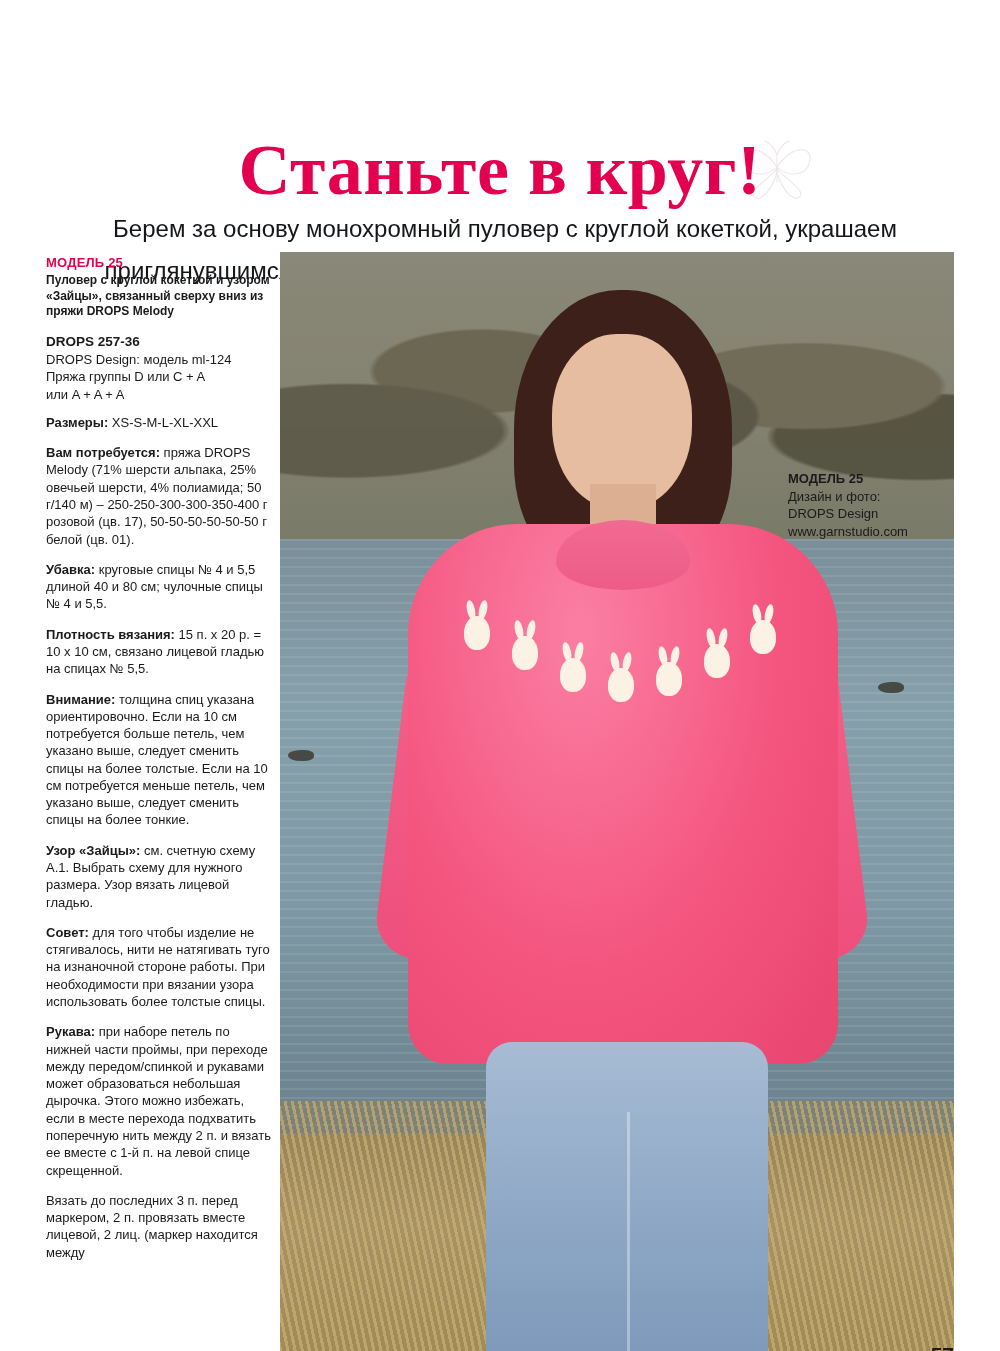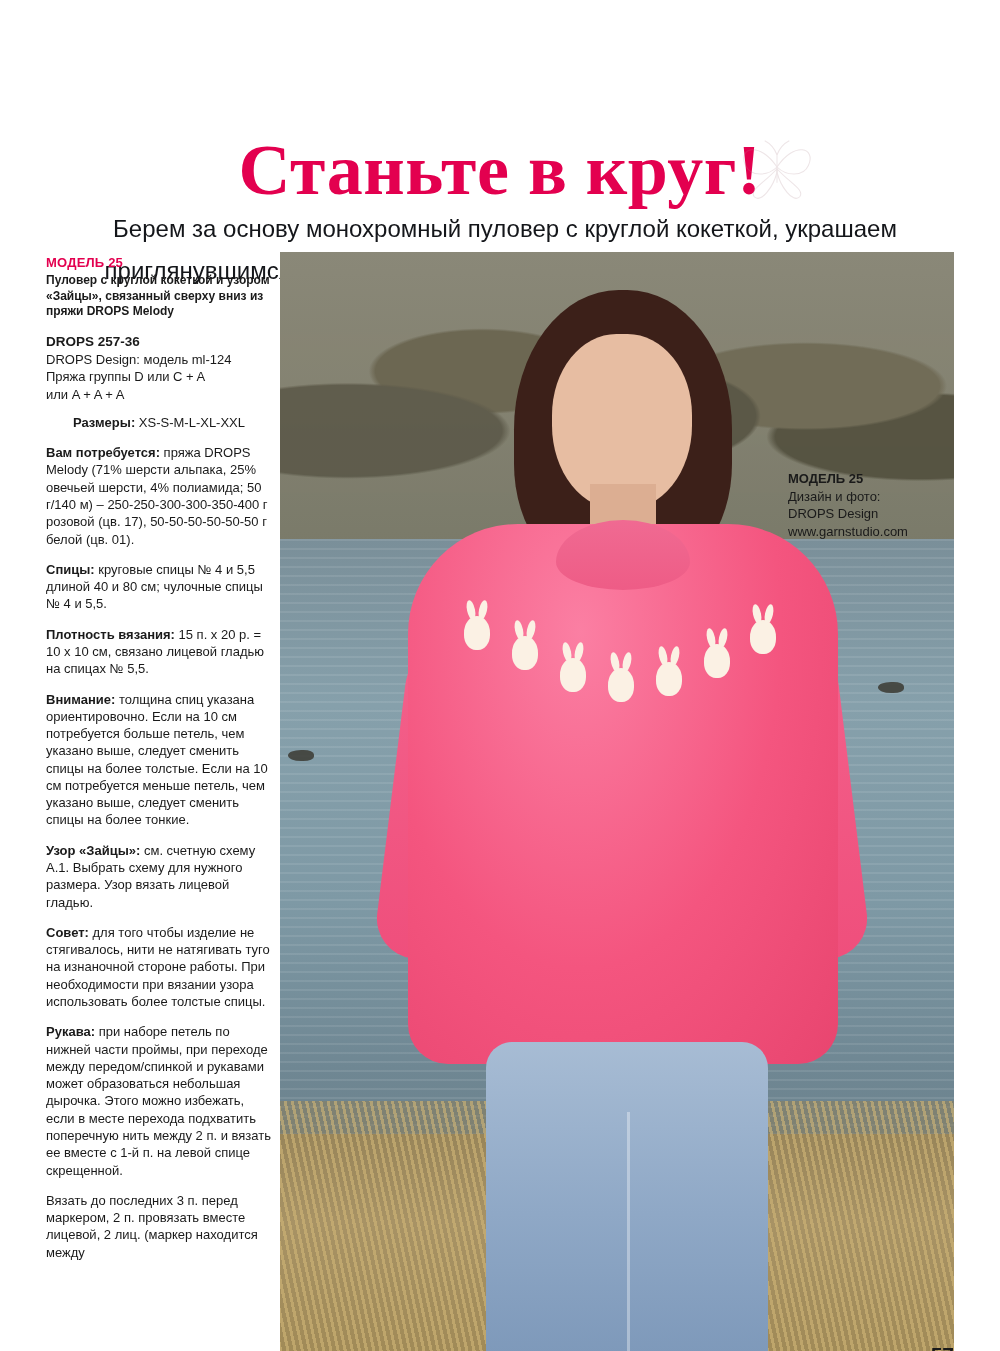--- a/index.html
+++ b/index.html
@@ -64,21 +64,21 @@
   .model-desc {
     font-weight: 700;
     font-size: 12px;
     line-height: 1.3;
     margin-top: 2px;
   }
   .block { margin-top: 13px; }
   .block p { margin: 0; }
   .bold { font-weight: 700; }
   .code { font-weight: 700; font-size: 13.5px; }
-  .para { margin-top: 11px; text-align: center; }
+  .para { margin-top: 11px; }
 
   
   .photo {
     position: absolute;
     top: 208px; left: 280px;
     width: 674px; height: 1102px;
     overflow: hidden;
     background: #6d7f86;
   }
   .sky {
@@ -231,21 +231,21 @@
       <p class="code">DROPS 257-36</p>
       <p>DROPS Design: модель ml-124</p>
       <p>Пряжа группы D или C + A</p>
       <p>или A + A + A</p>
     </div>
 
     <p class="para"><span class="bold">Размеры:</span><span> XS-S-M-L-XL-XXL</span></p>
 
     <p><span class="bold">Вам потребуется:</span><span> пряжа DROPS Melody (71% шерсти альпака, 25% овечьей шерсти, 4% полиамида; 50 г/140 м) – 250-250-300-300-350-400 г розовой (цв. 17), 50-50-50-50-50-50 г белой (цв. 01).</span></p>
 
-    <p><span class="bold">Спицы:</span><span> круговые спицы № 4 и 5,5 длиной 40 и 80 см; чулочные спицы № 4 и 5,5.</span></p>
+    <p><span class="bold">Убавка:</span><span> круговые спицы № 4 и 5,5 длиной 40 и 80 см; чулочные спицы № 4 и 5,5.</span></p>
 
     <p><span class="bold">Плотность вязания:</span><span> 15 п. х 20 р. = 10 х 10 см, связано лицевой гладью на спицах № 5,5.</span></p>
 
     <p><span class="bold">Внимание:</span><span> толщина спиц указана ориентировочно. Если на 10 см потребуется больше петель, чем указано выше, следует сменить спицы на более толстые. Если на 10 см потребуется меньше петель, чем указано выше, следует сменить спицы на более тонкие.</span></p>
 
     <p><span class="bold">Узор «Зайцы»:</span><span> см. счетную схему А.1. Выбрать схему для нужного размера. Узор вязать лицевой гладью.</span></p>
 
     <p><span class="bold">Совет:</span><span> для того чтобы изделие не стягивалось, нити не натягивать туго на изнаночной стороне работы. При необходимости при вязании узора использовать более толстые спицы.</span></p>
 
     <p><span class="bold">Рукава:</span><span> при наборе петель по нижней части проймы, при переходе между передом/спинкой и рукавами может образоваться небольшая дырочка. Этого можно избежать, если в месте перехода подхватить поперечную нить между 2 п. и вязать ее вместе с 1-й п. на левой спице скрещенной.</span></p>

